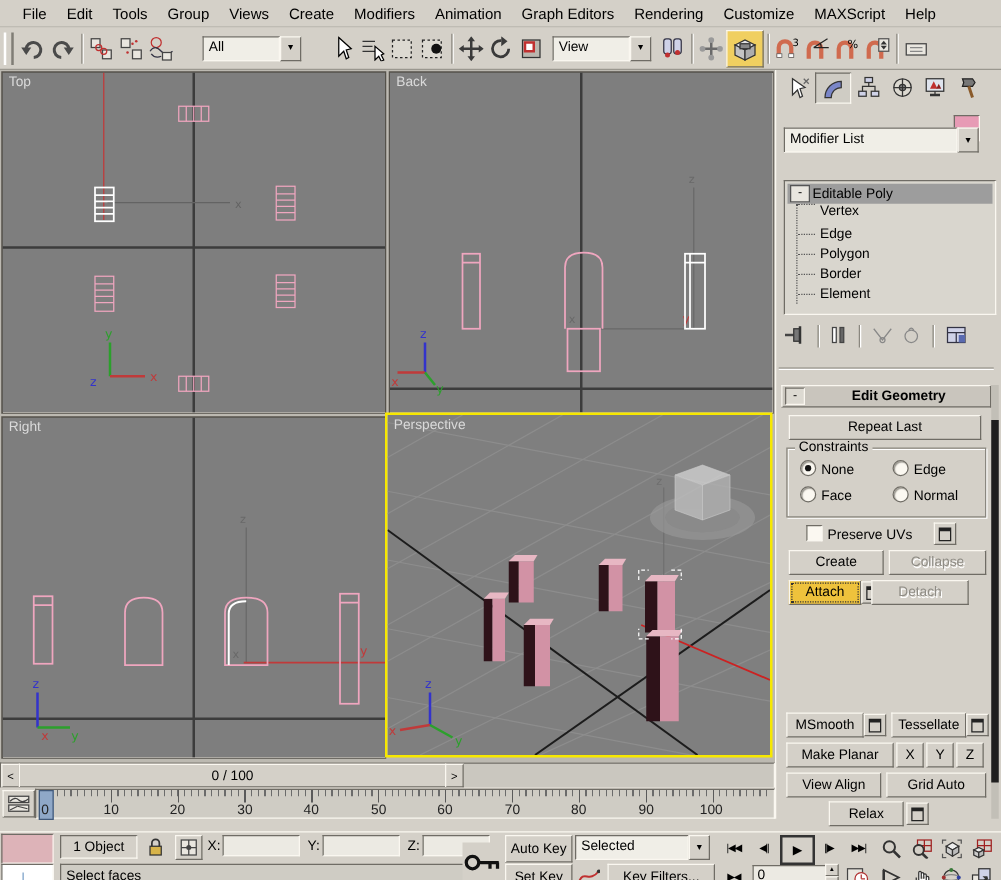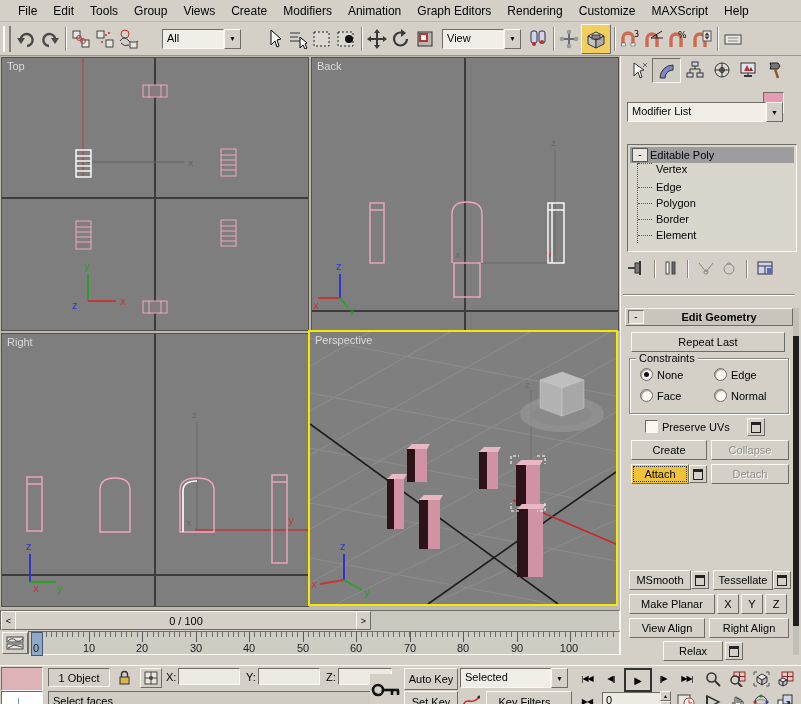--- a/index.html
+++ b/index.html
@@ -557,21 +557,21 @@
   <div class="f btn r dis" style="left:90px;top:384px;width:76px;height:18px">
       <span>Collapse</span>
     </div>
 
   <div class="f btn r" style="left:10px;top:408px;width:56px;height:18px;background:#eec23c;outline:1px dotted #333;outline-offset:-3px">
       <span>Attach</span>
     </div>
   <div class="f mini r" style="left:68px;top:409px">
       <i></i>
     </div>
-  <div class="f btn r dis" style="left:90px;top:408px;width:76px;height:18px">
+  <div class="f btn r dis" style="left:76px;top:408px;width:76px;height:18px">
       <span>Detach</span>
     </div>
 
 
   <div class="f btn r" style="left:8px;top:514px;width:60px;height:18px">
       <span>MSmooth</span>
     </div>
   <div class="f mini r" style="left:70px;top:515px">
       <i></i>
     </div>
@@ -592,21 +592,21 @@
       <span>Y</span>
     </div>
   <div class="f btn r" style="left:144px;top:538px;width:20px;height:18px">
       <span>Z</span>
     </div>
 
   <div class="f btn r" style="left:8px;top:562px;width:74px;height:18px">
       <span>View Align</span>
     </div>
   <div class="f btn r" style="left:88px;top:562px;width:78px;height:18px">
-      <span>Right Align</span>
+      <span>Grid Auto</span>
     </div>
 
   <div class="f btn r" style="left:42px;top:585px;width:58px;height:18px">
       <span>Relax</span>
     </div>
   <div class="f mini r" style="left:104px;top:586px">
       <i></i>
     </div>
 
   <div class="f" style="left:172px;top:252px;width:6px;height:347px;background:#c2bfb7">

